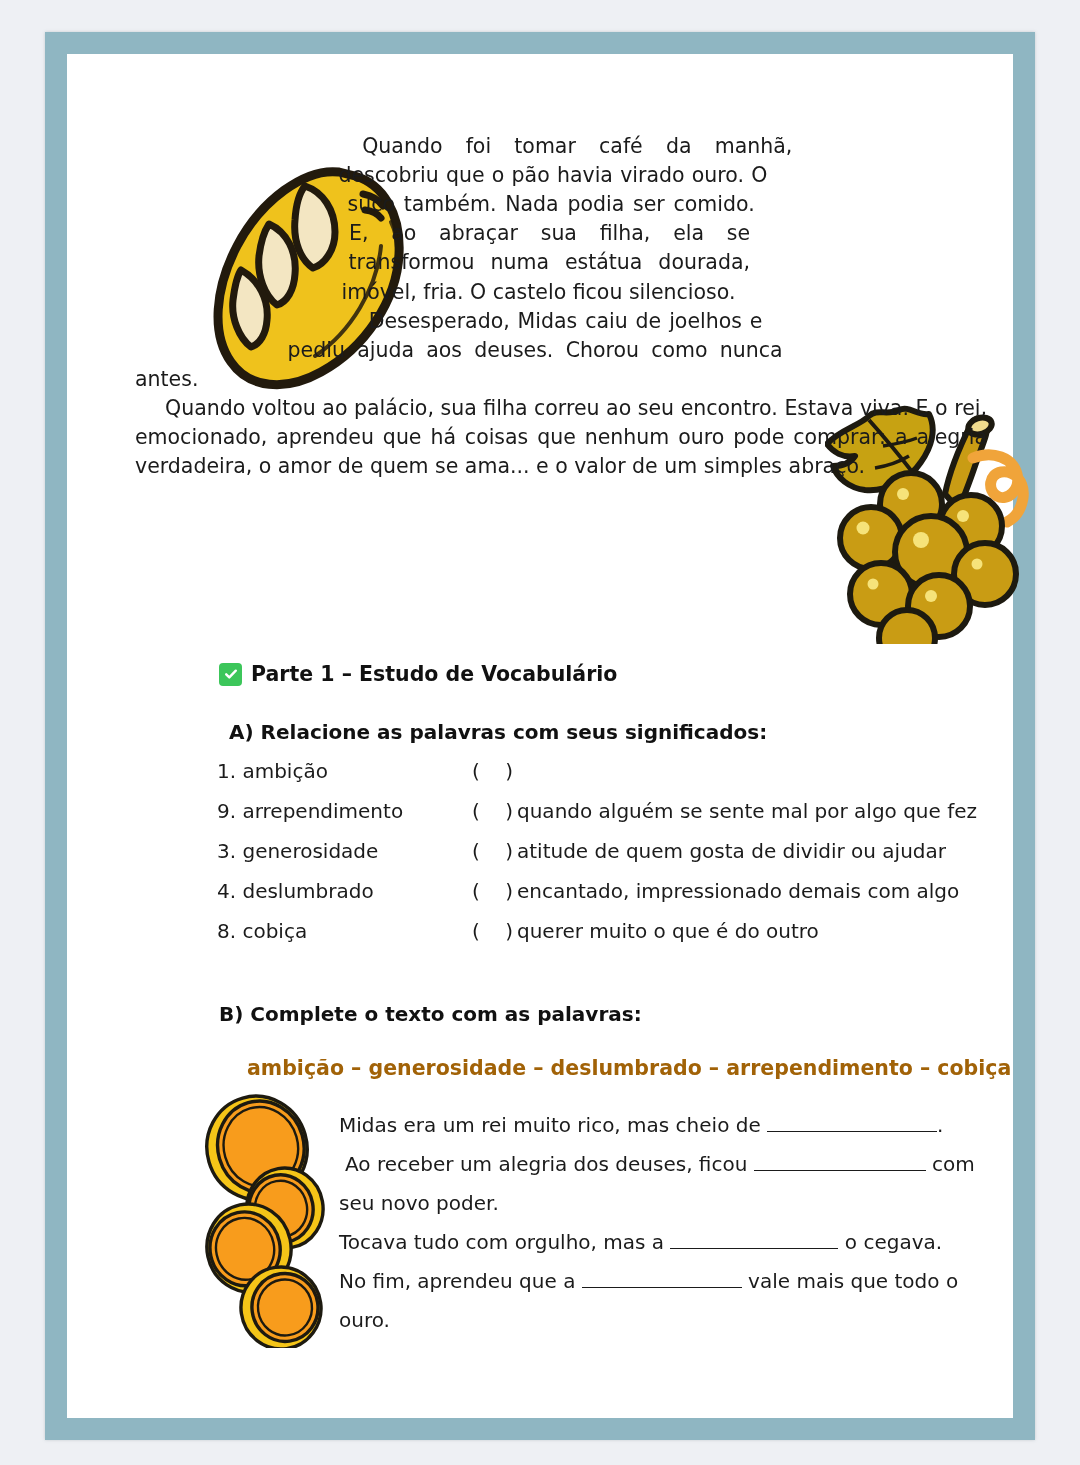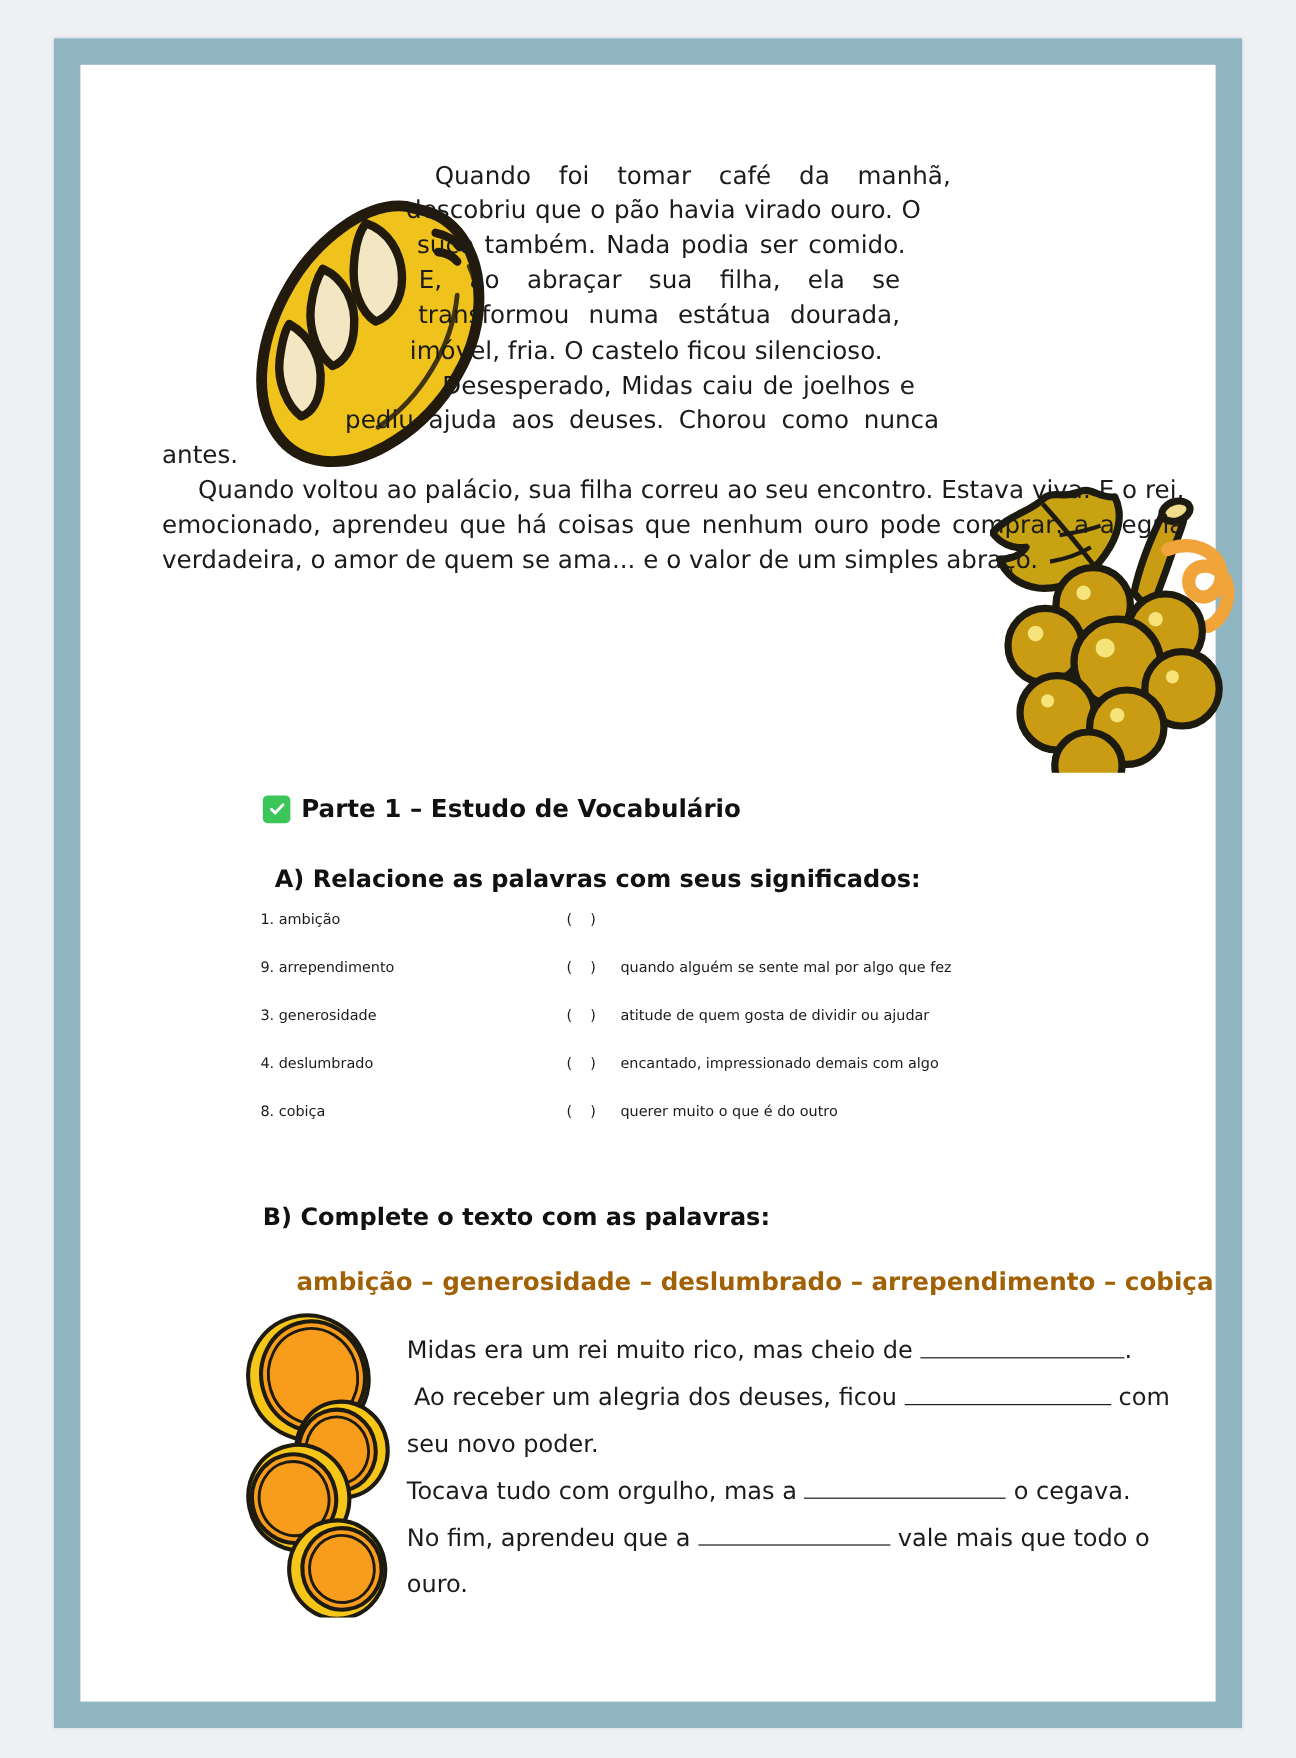--- a/index.html
+++ b/index.html
@@ -112,21 +112,21 @@
   .match-list {
     position: absolute;
     left: 150px;
     top: 705px;
     width: 790px;
   }
   .match-row {
     display: flex;
     align-items: baseline;
     height: 40px;
-    font-size: 12px;
+    font-size: 20px;
     color: #1b1b1b;
   }
   .match-term {
     width: 255px;
     flex: none;
   }
   .match-paren {
     width: 45px;
     flex: none;
     white-space: pre;

